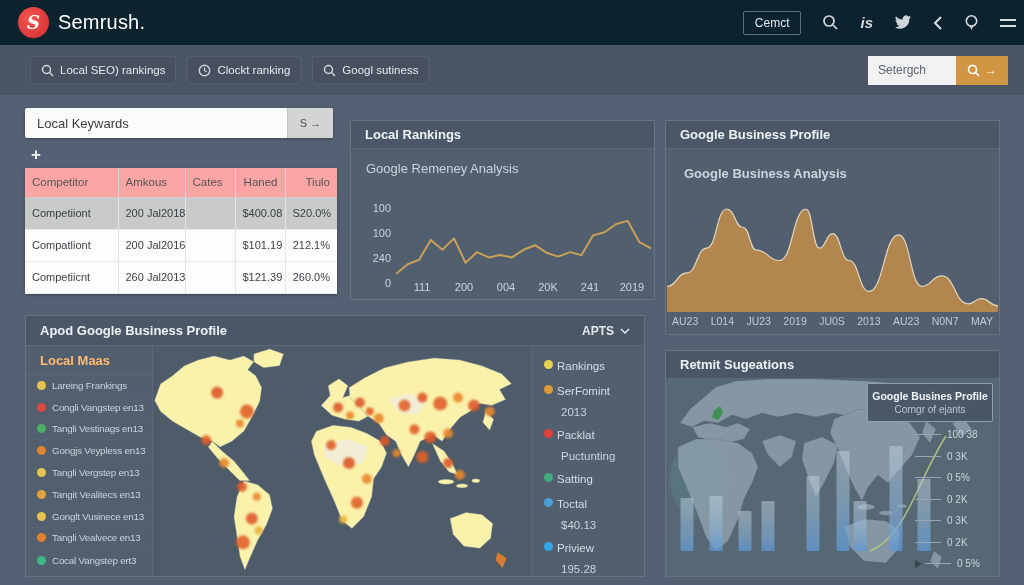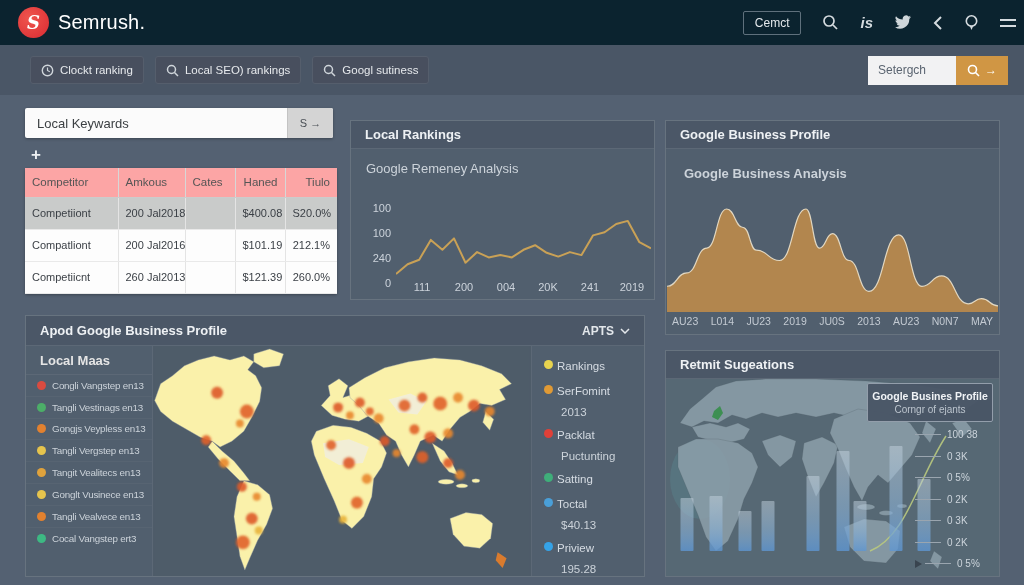--- a/index.html
+++ b/index.html
@@ -36,21 +36,21 @@
 .lr-sub,.gb-sub{position:absolute;left:15px;top:40px;font-size:13px;color:#ccd3da;}
 .lr-yticks{position:absolute;left:8px;top:75px;width:32px;}
 .lr-yticks div{height:25px;line-height:25px;text-align:right;font-size:11px;color:#ccd3db;}
 .lr-xticks{position:absolute;left:50px;top:160px;display:flex;}
 .lr-xticks div{width:42px;text-align:center;font-size:11px;color:#ccd3db;}
 .gb-xticks{position:absolute;left:2px;top:194px;width:329px;display:flex;justify-content:space-between;padding:0 4px;}
 .gb-xticks div{font-size:10.5px;color:#c3cad2;}
 
 .mp-body{position:absolute;left:0;top:30px;right:0;bottom:0;display:flex;}
 .mp-left{width:127px;border-right:1px solid #5c6876;flex:0 0 auto;}
-.mp-left-title{height:29px;display:flex;align-items:center;padding-left:14px;color:#e5e5e5;font-size:13px;font-weight:bold;border-bottom:1px solid #5c6876;}
+.mp-left-title{height:29px;display:flex;align-items:center;padding-left:14px;color:#fdba74;font-size:13px;font-weight:bold;border-bottom:1px solid #5c6876;}
 .mp-item{height:21.8px;display:flex;align-items:center;gap:6px;padding-left:11px;border-bottom:1px solid rgba(92,104,118,.55);}
 .mp-item:last-child{border-bottom:0;}
 .dot{width:9px;height:9px;border-radius:50%;flex:0 0 auto;}
 .mp-item span.lbl{font-size:9.8px;color:#ccd3da;white-space:nowrap;letter-spacing:-0.2px;}
 .mp-map{flex:1;background:#4e5c69;}
 .mp-right{width:113px;border-left:1px solid #5c6876;flex:0 0 auto;padding:14px 0 0 12px;}
 .rl-row{display:flex;align-items:flex-start;gap:4px;height:16px;}
 .rl-row span.lbl{font-size:11.5px;color:#d6dce3;}
 .rl-sub{margin-left:17px;height:16px;line-height:16px;margin-top:3px;font-size:11.5px;color:#ccd3da;}
 .rl-item{margin-bottom:9px;}
@@ -102,31 +102,31 @@
         <i></i>
         <i></i>
       </div>
   </div>
 </div>
 
 <div class="navbar">
   <div style="display:flex;">
       <div class="tab">
         <svg width="13" height="13" viewBox="0 0 13 13">
+          <circle cx="5.5" cy="5.5" r="4" fill="none" stroke="#cfd5da" stroke-width="1.5"></circle>
+          <line x1="8.5" y1="8.5" x2="12" y2="12" stroke="#cfd5da" stroke-width="1.5"></line>
+        </svg>
+        <span>Local SEO) rankings</span>
+      </div>
+      <div class="tab">
+        <svg width="13" height="13" viewBox="0 0 13 13">
           <circle cx="6.5" cy="6.5" r="5.2" fill="none" stroke="#cfd5da" stroke-width="1.4"></circle>
           <polyline points="6.5,3.5 6.5,6.5 8.8,7.8" fill="none" stroke="#cfd5da" stroke-width="1.2"></polyline>
         </svg>
         <span>Clockt ranking</span>
-      </div>
-      <div class="tab">
-        <svg width="13" height="13" viewBox="0 0 13 13">
-          <circle cx="5.5" cy="5.5" r="4" fill="none" stroke="#cfd5da" stroke-width="1.5"></circle>
-          <line x1="8.5" y1="8.5" x2="12" y2="12" stroke="#cfd5da" stroke-width="1.5"></line>
-        </svg>
-        <span>Local SEO) rankings</span>
       </div>
       <div class="tab">
         <svg width="13" height="13" viewBox="0 0 13 13">
           <circle cx="5.5" cy="5.5" r="4" fill="none" stroke="#cfd5da" stroke-width="1.5"></circle>
           <line x1="8.5" y1="8.5" x2="12" y2="12" stroke="#cfd5da" stroke-width="1.5"></line>
         </svg>
         <span>Googl sutiness</span>
       </div>
     </div>
   <div class="nav-search">
@@ -238,20 +238,24 @@
       <span>APTS</span>
       <svg width="10" height="6" viewBox="0 0 10 6">
           <polyline points="1,1 5,5 9,1" fill="none" stroke="#e3e7eb" stroke-width="1.5"></polyline>
         </svg>
     </div>
   </div>
   <div class="mp-body">
     <div class="mp-left">
       <div class="mp-left-title">Local Maas</div>
       <div>
+          <div class="mp-item">
+            <span class="dot" style="background:#e6c44d"></span>
+            <span class="lbl">Lareing Frankings</span>
+          </div>
           <div class="mp-item">
             <span class="dot" style="background:#d94b40"></span>
             <span class="lbl">Congli Vangstep en13</span>
           </div>
           <div class="mp-item">
             <span class="dot" style="background:#4cae68"></span>
             <span class="lbl">Tangli Vestinags en13</span>
           </div>
           <div class="mp-item">
             <span class="dot" style="background:#e2812f"></span>

